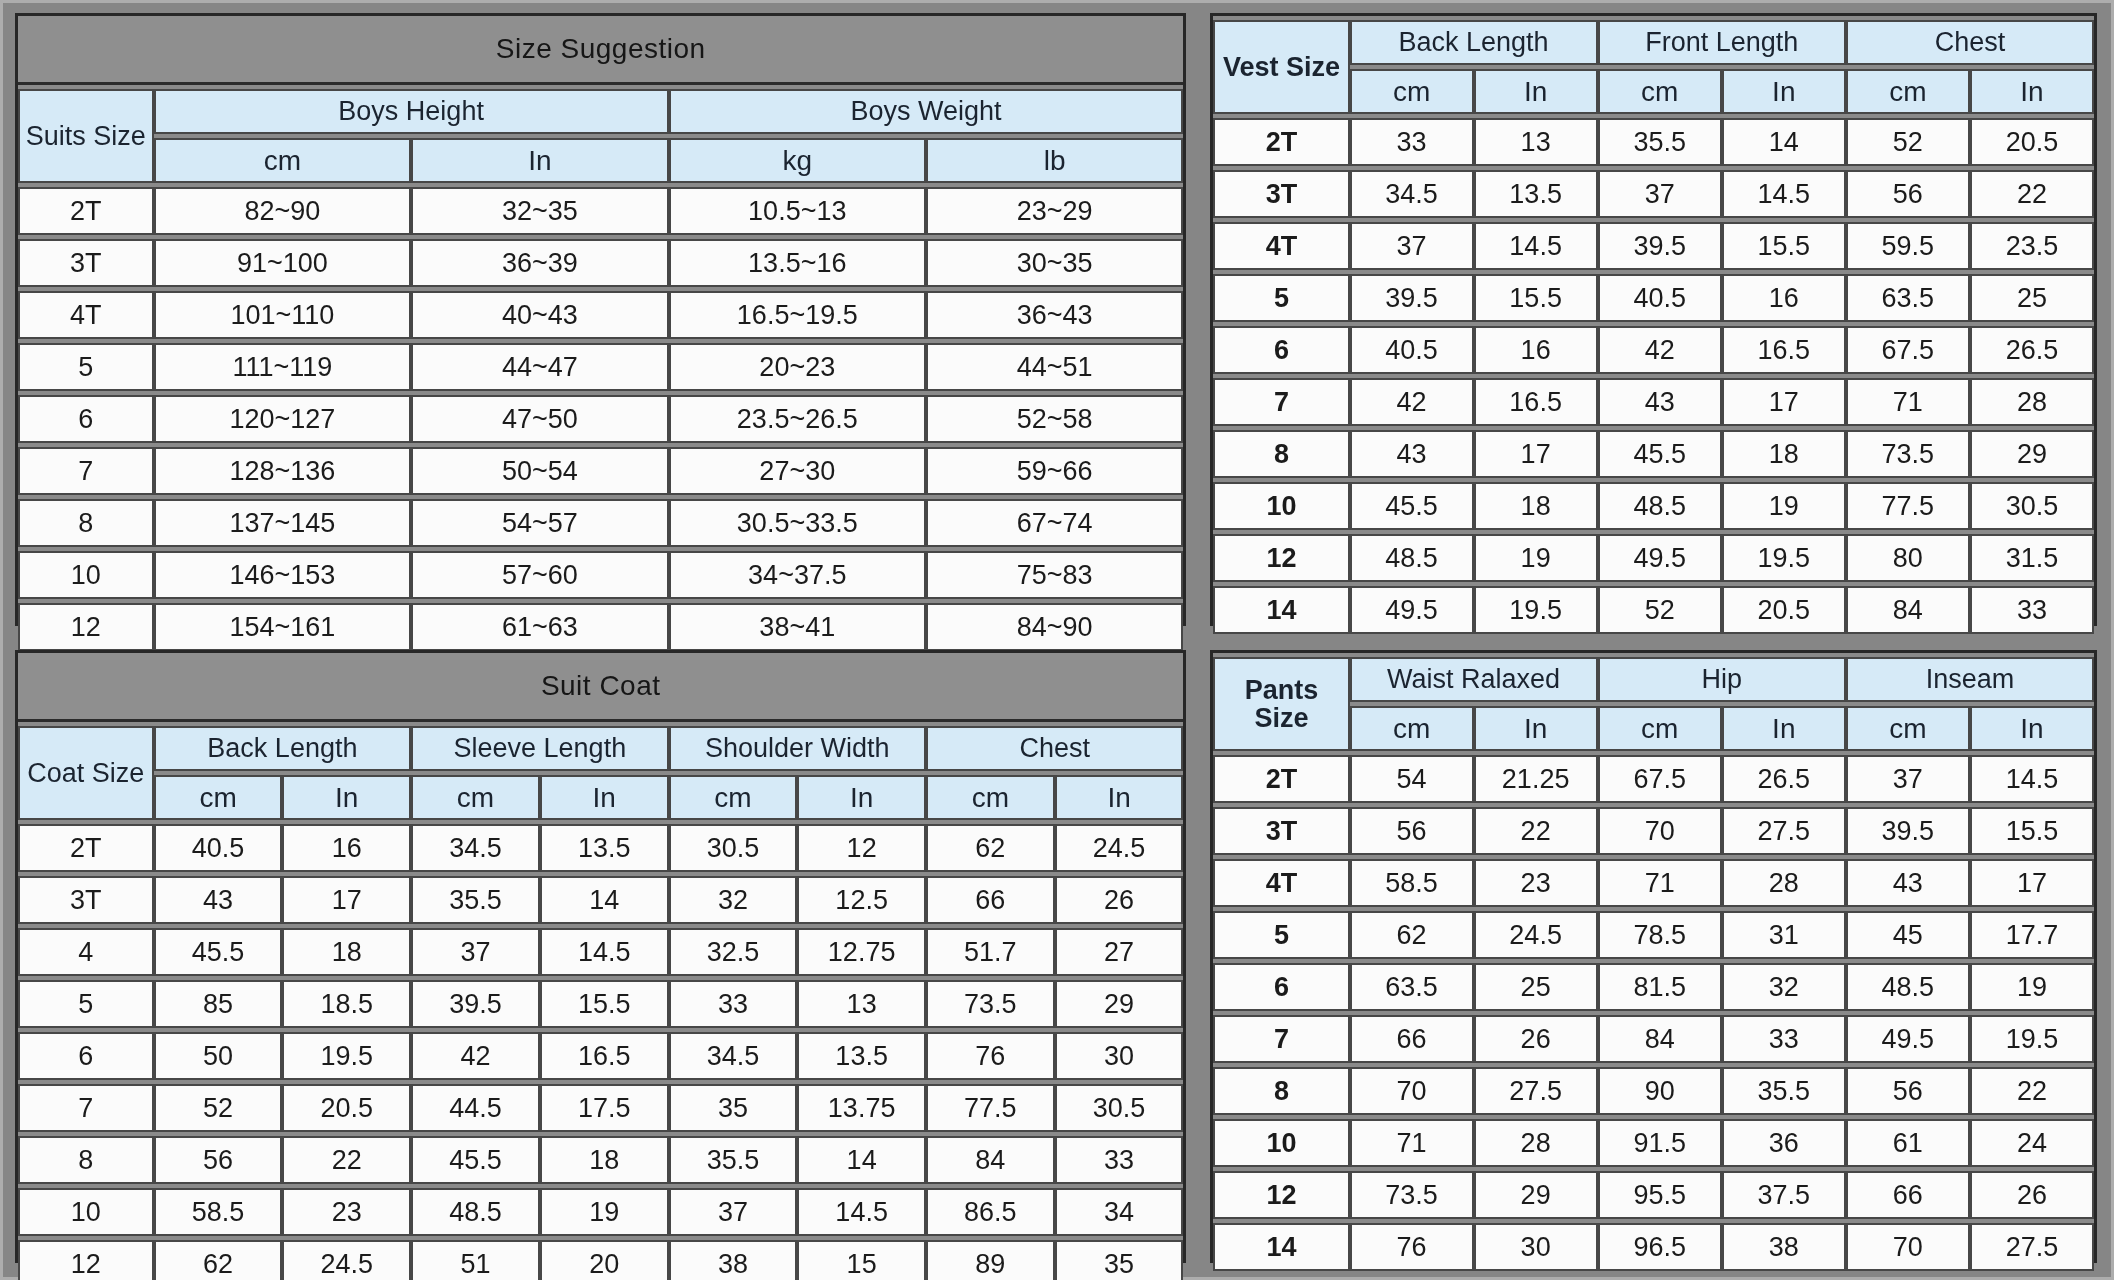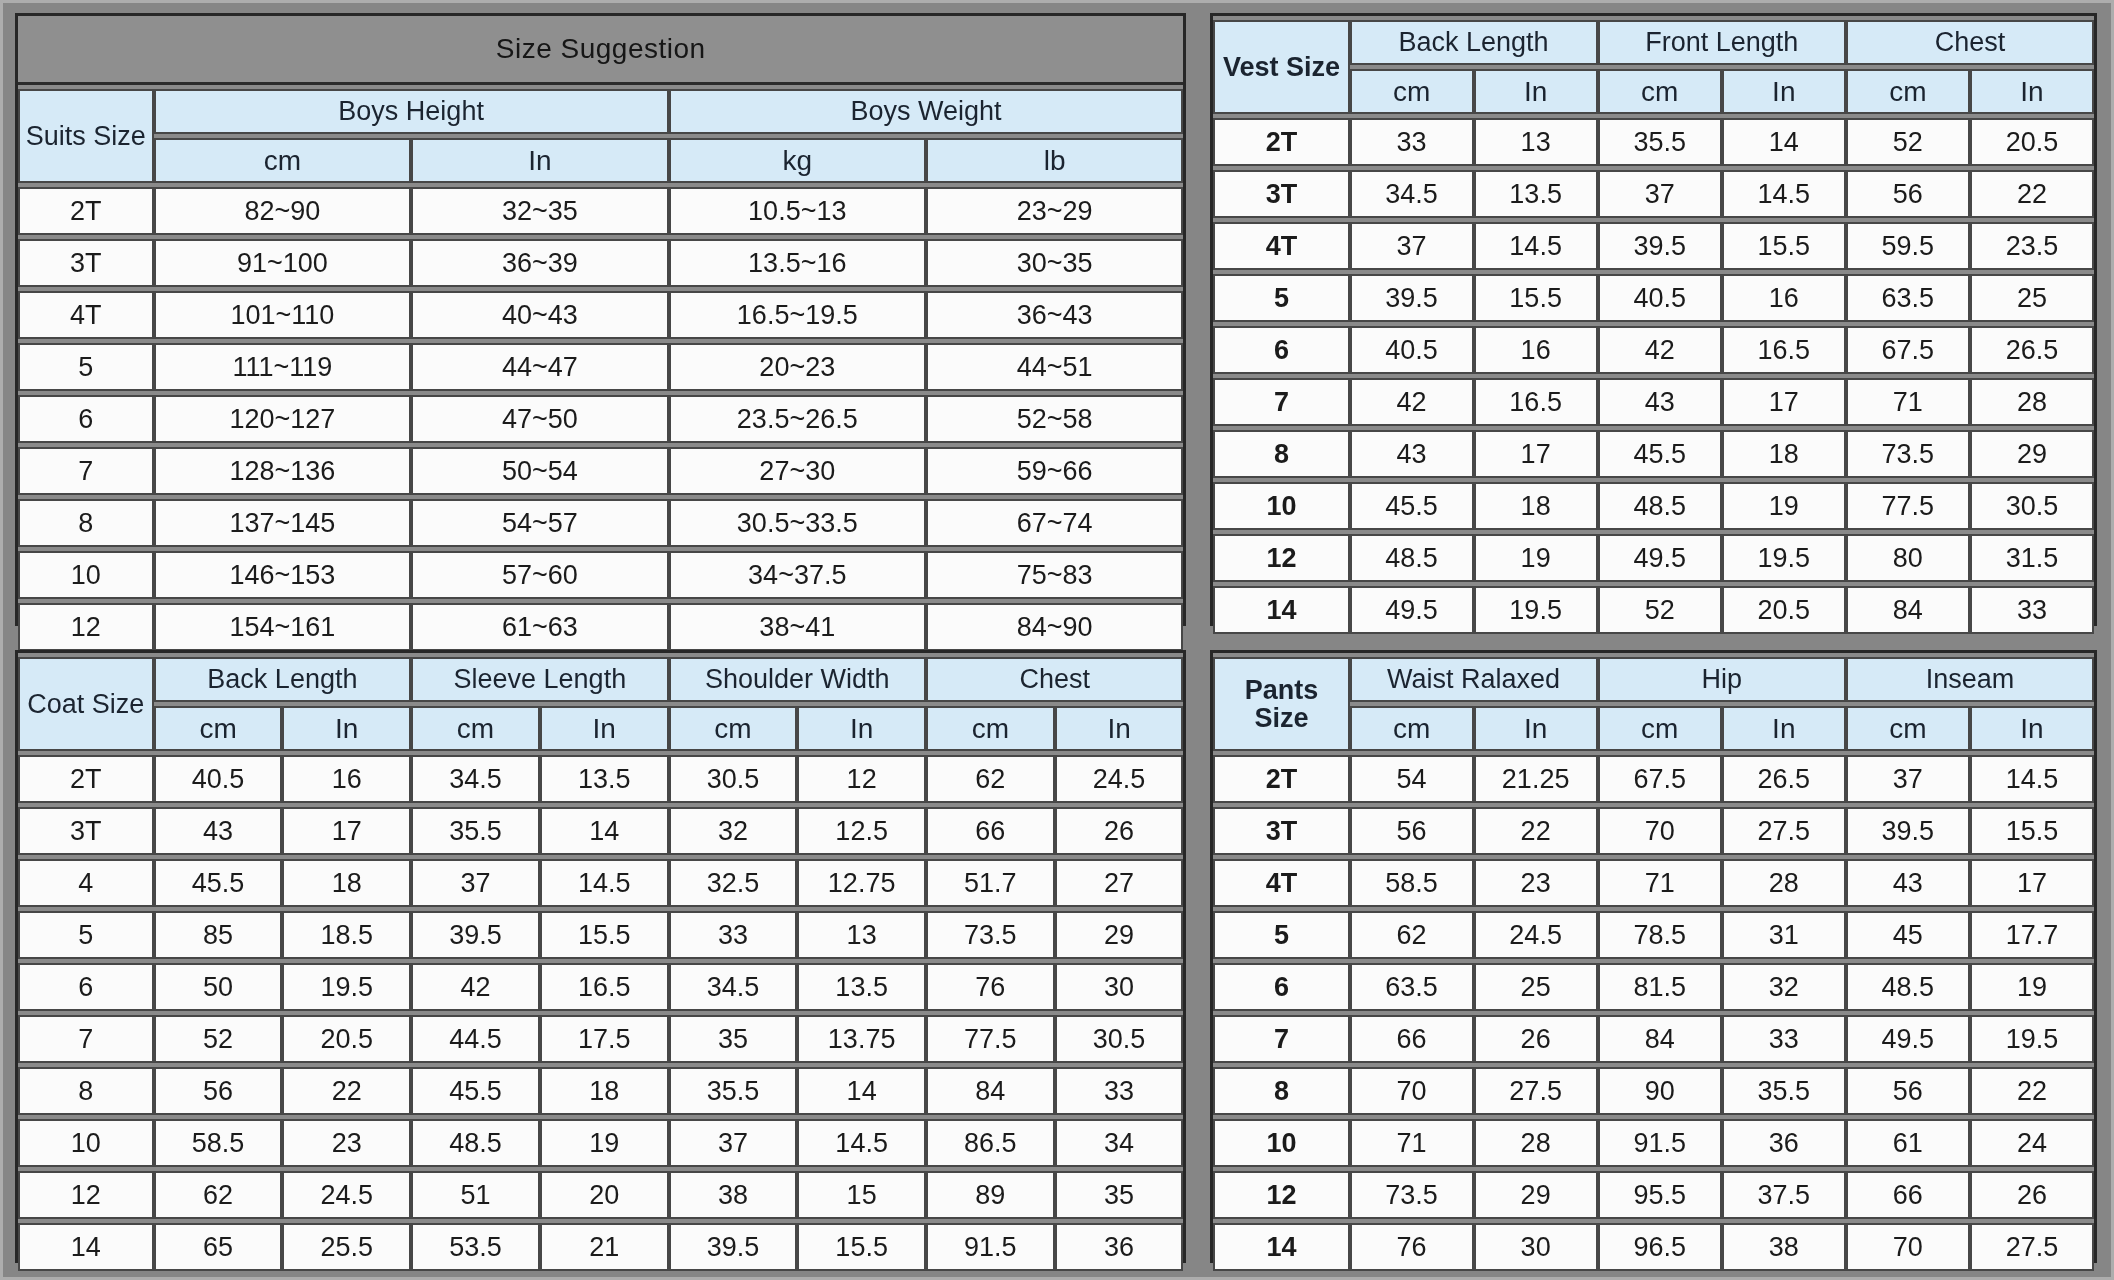--- a/index.html
+++ b/index.html
@@ -278,20 +278,21 @@
             <td>52</td>
             <td>20.5</td>
             <td>84</td>
             <td>33</td>
           </tr>
         </tbody>
       </table>
   </section>
 
   <section class="panel panel--left">
+    <div class="panel-title">Suit Coat</div>
     <table>
         <thead>
           <tr>
             <th class="size-col" rowspan="2">Coat Size</th>
             <th class="group" colspan="2">Back Length</th>
             <th class="group" colspan="2">Sleeve Length</th>
             <th class="group" colspan="2">Shoulder Width</th>
             <th class="group" colspan="2">Chest</th>
           </tr>
           <tr>

